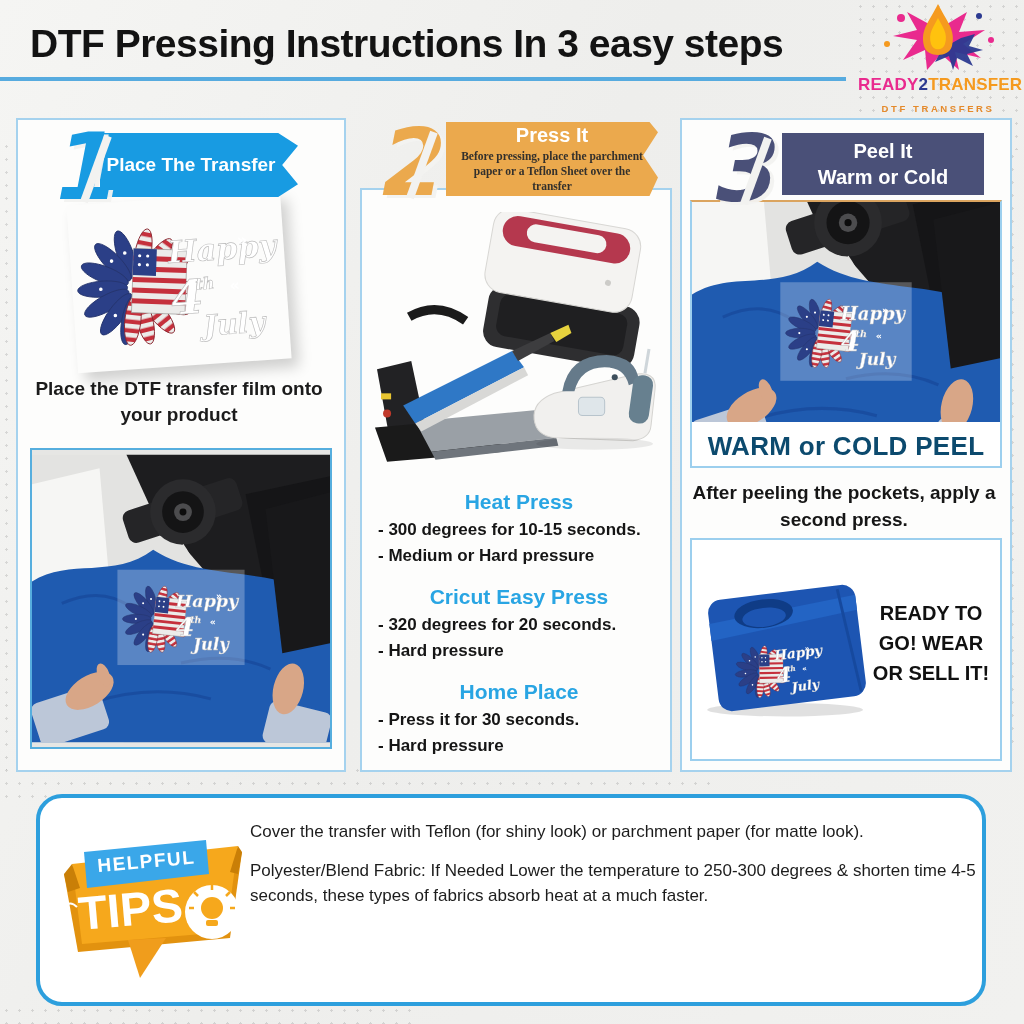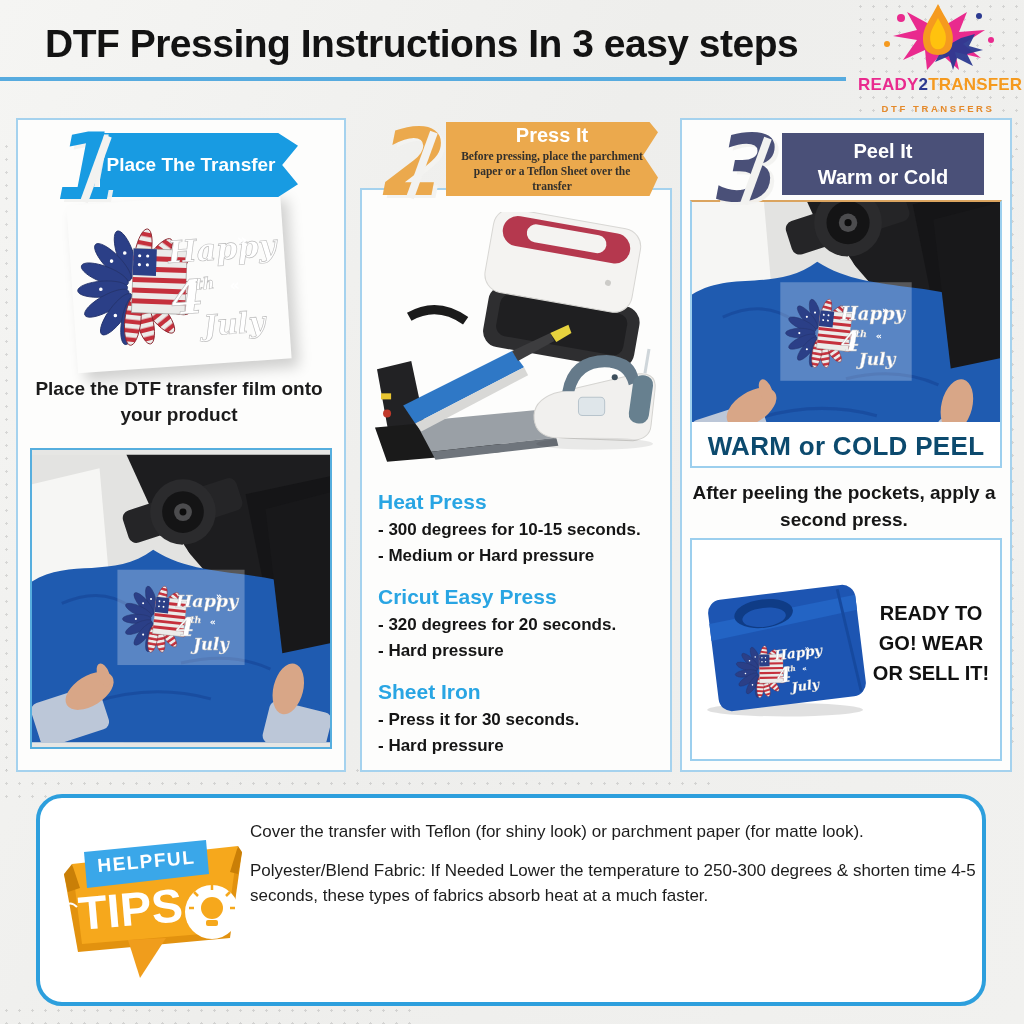--- a/index.html
+++ b/index.html
@@ -1,20 +1,20 @@
 <!DOCTYPE html>
 <html><head>
 <meta charset="utf-8">
 <style>
   html,body{margin:0;padding:0;}
   #canvas{position:relative;width:1024px;height:1024px;background:linear-gradient(115deg,#f5f5f3 0%,#eeeeec 45%,#f1f1ef 100%);overflow:hidden;font-family:"Liberation Sans",sans-serif;}
   .dots{position:absolute;background-image:radial-gradient(rgba(100,100,100,.20) 1.3px,transparent 1.4px);background-size:13px 13px;z-index:0;}
 
   
-  #title{position:absolute;left:45px;top:22px;width:830px;font-size:39px;font-weight:800;color:#131313;letter-spacing:-.5px;z-index:3;}
+  #title{position:absolute;left:30px;top:22px;width:830px;font-size:39px;font-weight:800;color:#131313;letter-spacing:-.5px;z-index:3;}
   #rule{position:absolute;left:0;top:77px;width:846px;height:4px;background:#57abdf;z-index:3;}
   #logo{position:absolute;left:858px;top:0;width:160px;height:116px;text-align:center;z-index:3;}
   #logo-line1{font-size:17px;font-weight:800;line-height:1;letter-spacing:.2px;}
   #logo-line2{font-size:9.5px;font-weight:700;color:#e58a2b;letter-spacing:2.6px;margin-top:10px;}
 
   
   .panel{position:absolute;background:#fdfdfc;border:2px solid #a5d2ee;z-index:1;}
   #panel1{left:16px;top:118px;width:326px;height:650px;}
   #panel2{left:360px;top:188px;width:308px;height:580px;}
   #panel3{left:680px;top:118px;width:328px;height:650px;}
@@ -34,21 +34,21 @@
 
   
   #film{position:absolute;left:72px;top:198px;width:214px;height:168px;background:#fcfcfb;box-shadow:7px 9px 14px rgba(0,0,0,.18);transform:rotate(-4deg);z-index:2;}
   #caption1{position:absolute;left:26px;top:376px;width:306px;text-align:center;font-size:19px;font-weight:800;color:#1b1b1b;line-height:1.35;z-index:2;}
   #photo1{position:absolute;left:30px;top:448px;width:298px;height:297px;border:2px solid #56aede;z-index:2;background:#e6e6e4;}
 
   
   #devices{position:absolute;left:366px;top:212px;width:296px;height:272px;z-index:2;}
   #specs{position:absolute;left:378px;top:490px;width:282px;z-index:2;}
   .spec{margin-bottom:17px;}
-  .spec-h{font-size:21px;font-weight:800;color:#29a5e3;margin:0 0 3px;}
+  .spec-h{font-size:21px;font-weight:800;color:#29a5e3;margin:0 0 3px;text-align:center;}
   .spec-l{font-size:17px;font-weight:800;color:#151515;line-height:1.5;}
 
   
   #photobox3{position:absolute;left:690px;top:200px;width:308px;height:264px;border:2px solid #9ccfee;border-top:2px solid #dba45f;background:#fff;z-index:2;}
   #peel-label{position:absolute;left:0;bottom:0;width:100%;height:40px;display:flex;align-items:center;justify-content:center;font-size:26px;font-weight:700;color:#0c4a6e;letter-spacing:.3px;}
   #caption3{position:absolute;left:690px;top:480px;width:308px;text-align:center;font-weight:800;font-size:19px;line-height:1.4;color:#161616;z-index:2;}
   #shirtbox{position:absolute;left:690px;top:538px;width:308px;height:219px;border:2px solid #9ccfee;background:#fff;z-index:2;}
   #ready-text{position:absolute;left:178px;top:58px;width:122px;text-align:center;font-size:20px;font-weight:800;color:#111;line-height:1.5;}
 
   
@@ -247,21 +247,21 @@
       <div class="spec-h">Heat Press</div>
       <div class="spec-l">- 300 degrees for 10-15 seconds.</div>
       <div class="spec-l">- Medium or Hard pressure</div>
     </div>
     <div class="spec">
       <div class="spec-h">Cricut Easy Press</div>
       <div class="spec-l">- 320 degrees for 20 seconds.</div>
       <div class="spec-l">- Hard pressure</div>
     </div>
     <div class="spec">
-      <div class="spec-h">Sheet Iron</div>
+      <div class="spec-h">Home Place</div>
       <div class="spec-l">- Press it for 30 seconds.</div>
       <div class="spec-l">- Hard pressure</div>
     </div>
   </div>
 
   <div id="photobox3">
     <svg width="100%" height="220" viewBox="0 0 300 260" preserveAspectRatio="xMidYMid slice">
         <use href="#press-photo"></use>
       </svg>
     <div id="peel-label">WARM or COLD PEEL</div>

